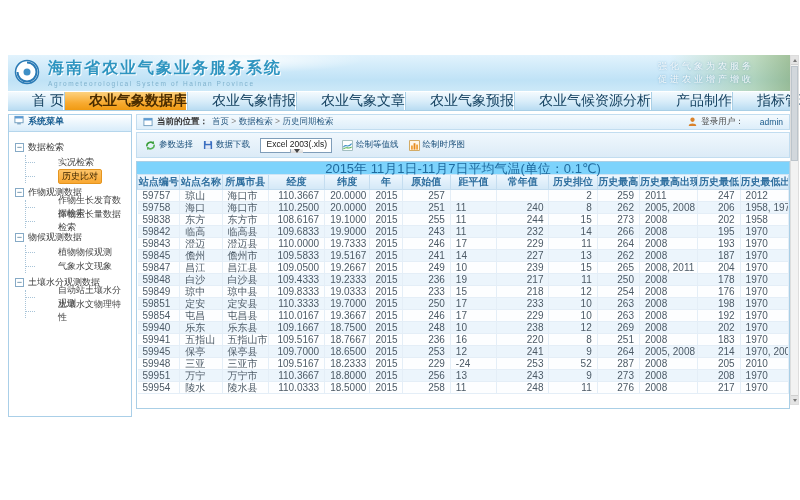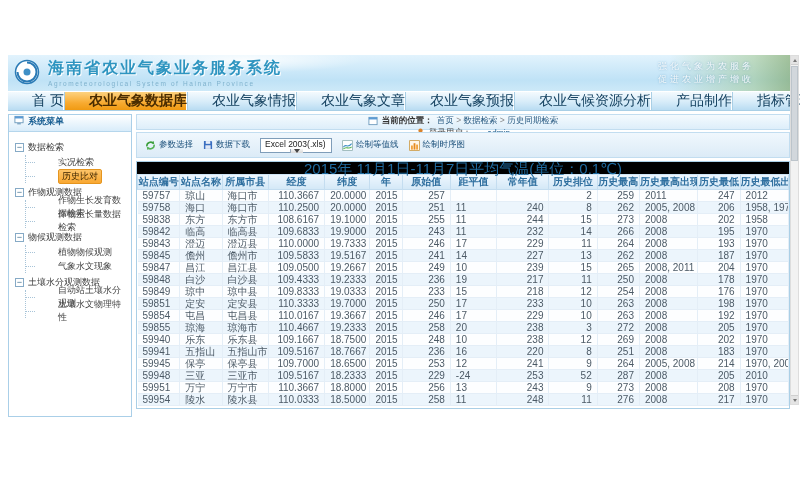--- a/index.html
+++ b/index.html
@@ -46,41 +46,41 @@
   .child { position:relative; padding-left:12px; height:14px; display:flex; align-items:center; }
   .child::before { content:""; position:absolute; left:0; top:7px; width:9px;
     border-top:1px dotted #a8c4d8; }
   .child .lbl { color:#444;margin-left:20px; }
   .child .lbl.sel { background:linear-gradient(180deg,#fdc468,#f9a832); border:1px solid #e5951f;
     border-radius:2px; padding:0 3px; color:#3c2500; }
 
   .main { flex:1; display:flex; flex-direction:column; min-width:0; }
   .crumb-bar { height:16px; display:flex; align-items:center; justify-content:space-between;
     padding:0 6px; font-size:8.5px; color:#444;
-    background:linear-gradient(180deg,#f4fafe,#ddeefa); border:1px solid #c2ddf0;flex-direction:column; }
+    background:linear-gradient(180deg,#f4fafe,#ddeefa); border:1px solid #c2ddf0; }
   .crumb-left, .crumb-right { display:flex; align-items:center; gap:4px; }
   .crumb-prefix { font-weight:bold; color:#333; }
   .crumb { color:#2a5b82; cursor:pointer; }
   .sep { color:#888; }
   .user-name { color:#1a5a8a;margin-left:12px; }
 
   .toolbar { height:26px; margin-top:2px; display:flex; align-items:center; gap:10px; padding:12px 8px;
     font-size:8.5px; color:#1a4f7a; background:linear-gradient(180deg,#f0f7fd,#dcebf7);
-    border:1px solid #c2ddf0; }
+    border:1px solid #c2ddf0;text-align:right; }
   .tool-btn { display:flex; align-items:center; gap:3px; cursor:pointer; }
   .dropdown { display:flex; align-items:center; height:15px; border:1px solid #7f9db9; background:#fff;flex-direction:column; }
   .dd-value { font-size:8.5px; color:#222; padding:0 4px; min-width:70px; }
   .dd-btn { width:13px; height:100%; background:linear-gradient(180deg,#f4f4f4,#d8d8d8);
     border-left:1px solid #9ab; display:flex; align-items:center; justify-content:center; cursor:pointer; }
   .caret { width:0; height:0; border-left:3px solid transparent; border-right:3px solid transparent;
     border-top:4px solid #444; }
 
   .table-panel { margin-top:3px; height:248px; border:1px solid #aacfe6; background:#fff; overflow:hidden; }
-  .tbl-title { height:13px; line-height:13px; text-align:center; font-size:15px; color:#1f6a9e;
-    background:#000000; border-bottom:1px solid #cfe5f5; }
+  .tbl-title { height:13px; line-height:13px; text-align:center; font-size:13px; color:#1f6a9e;
+    background:#7dd3fc; border-bottom:1px solid #cfe5f5; }
   table { width:100%; border-collapse:collapse; table-layout:fixed; font-size:10px; }
   th { height:14px; font-weight:bold; color:#2f6f9f; text-align:center;
     background:linear-gradient(180deg,#eef6fd,#d4e8f7); border:1px solid #c4ddf0; border-top:none;
     white-space:nowrap; overflow:hidden; }
   td { height:11px; line-height:11px; padding:0 5px; color:#4c5a66;
     border-right:1px solid #e4eef7; border-bottom:1px solid #e4eef7;
     white-space:nowrap; overflow:hidden; }
   tbody tr:nth-child(even) { background:#ecf5fc; }
   tbody tr:nth-child(odd) { background:#fdfeff; }
   .al-l { text-align:left; } .al-r { text-align:right; } .al-c { text-align:center; }
@@ -489,36 +489,20 @@
                 <td class="al-r">246</td>
                 <td class="al-l">17</td>
                 <td class="al-r">229</td>
                 <td class="al-r">10</td>
                 <td class="al-r">263</td>
                 <td class="al-l">2008</td>
                 <td class="al-r">192</td>
                 <td class="al-l">1970</td>
               </tr>
               <tr>
-                <td class="al-l">59855</td>
-                <td class="al-l">琼海</td>
-                <td class="al-l">琼海市</td>
-                <td class="al-r">110.4667</td>
-                <td class="al-r">19.2333</td>
-                <td class="al-c">2015</td>
-                <td class="al-r">258</td>
-                <td class="al-l">20</td>
-                <td class="al-r">238</td>
-                <td class="al-r">3</td>
-                <td class="al-r">272</td>
-                <td class="al-l">2008</td>
-                <td class="al-r">205</td>
-                <td class="al-l">1970</td>
-              </tr>
-              <tr>
                 <td class="al-l">59940</td>
                 <td class="al-l">乐东</td>
                 <td class="al-l">乐东县</td>
                 <td class="al-r">109.1667</td>
                 <td class="al-r">18.7500</td>
                 <td class="al-c">2015</td>
                 <td class="al-r">248</td>
                 <td class="al-l">10</td>
                 <td class="al-r">238</td>
                 <td class="al-r">12</td>

